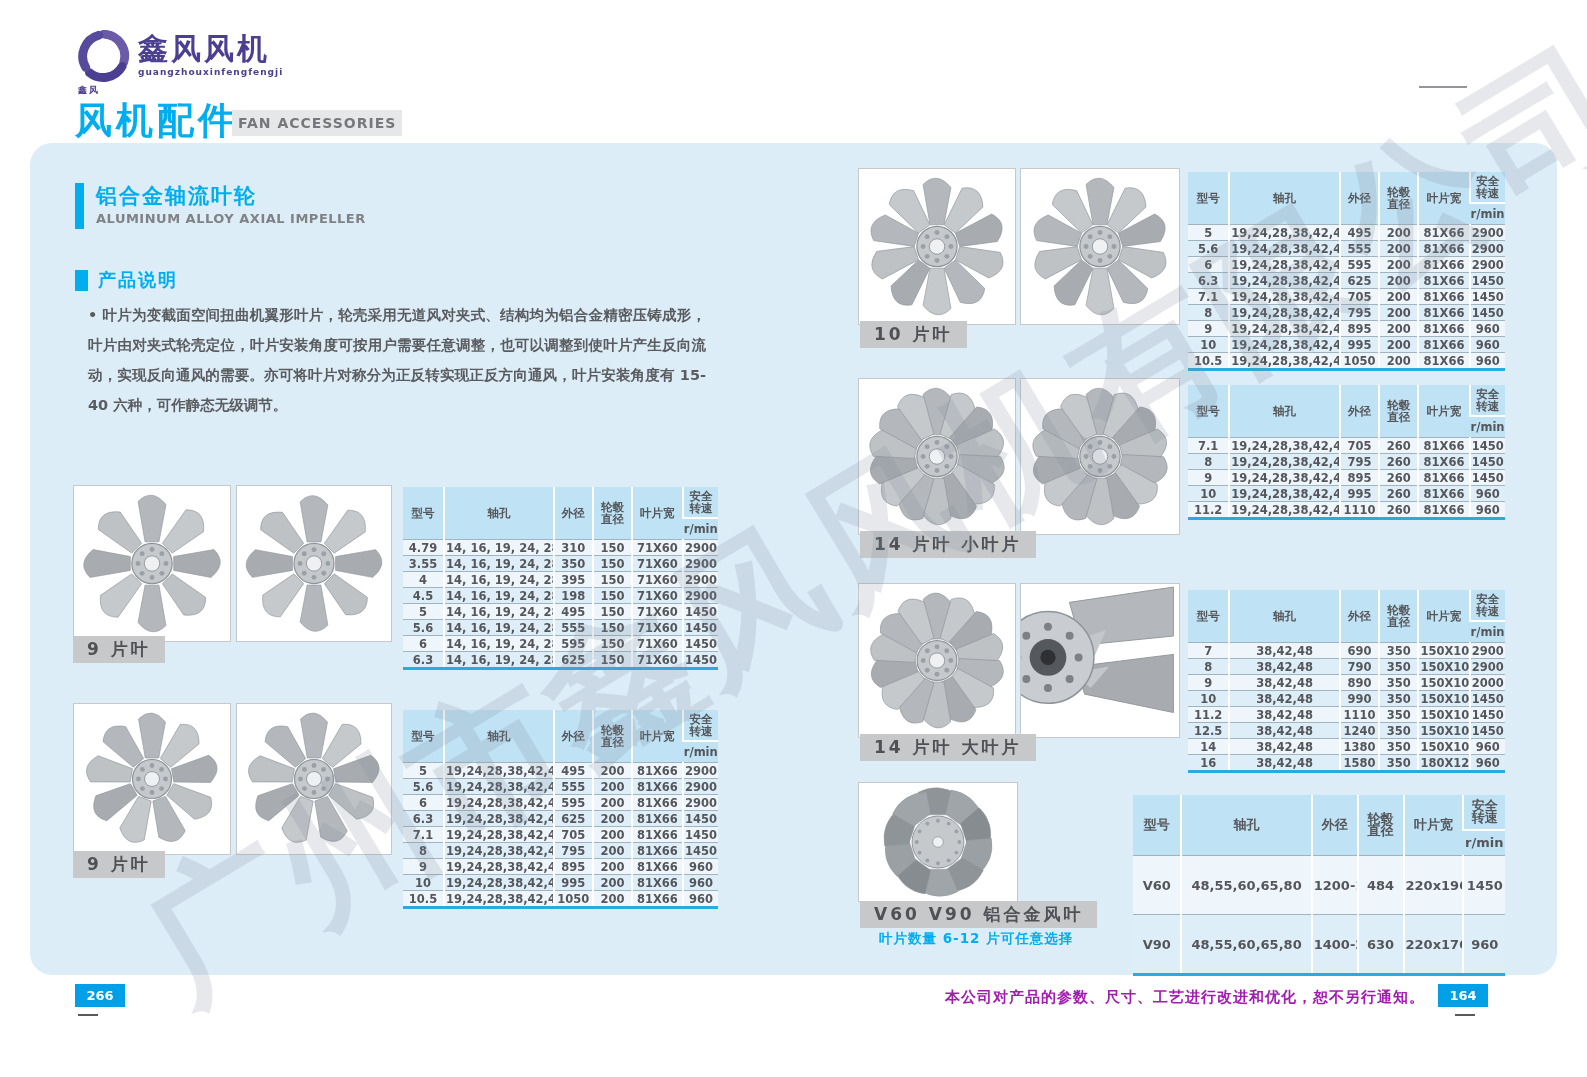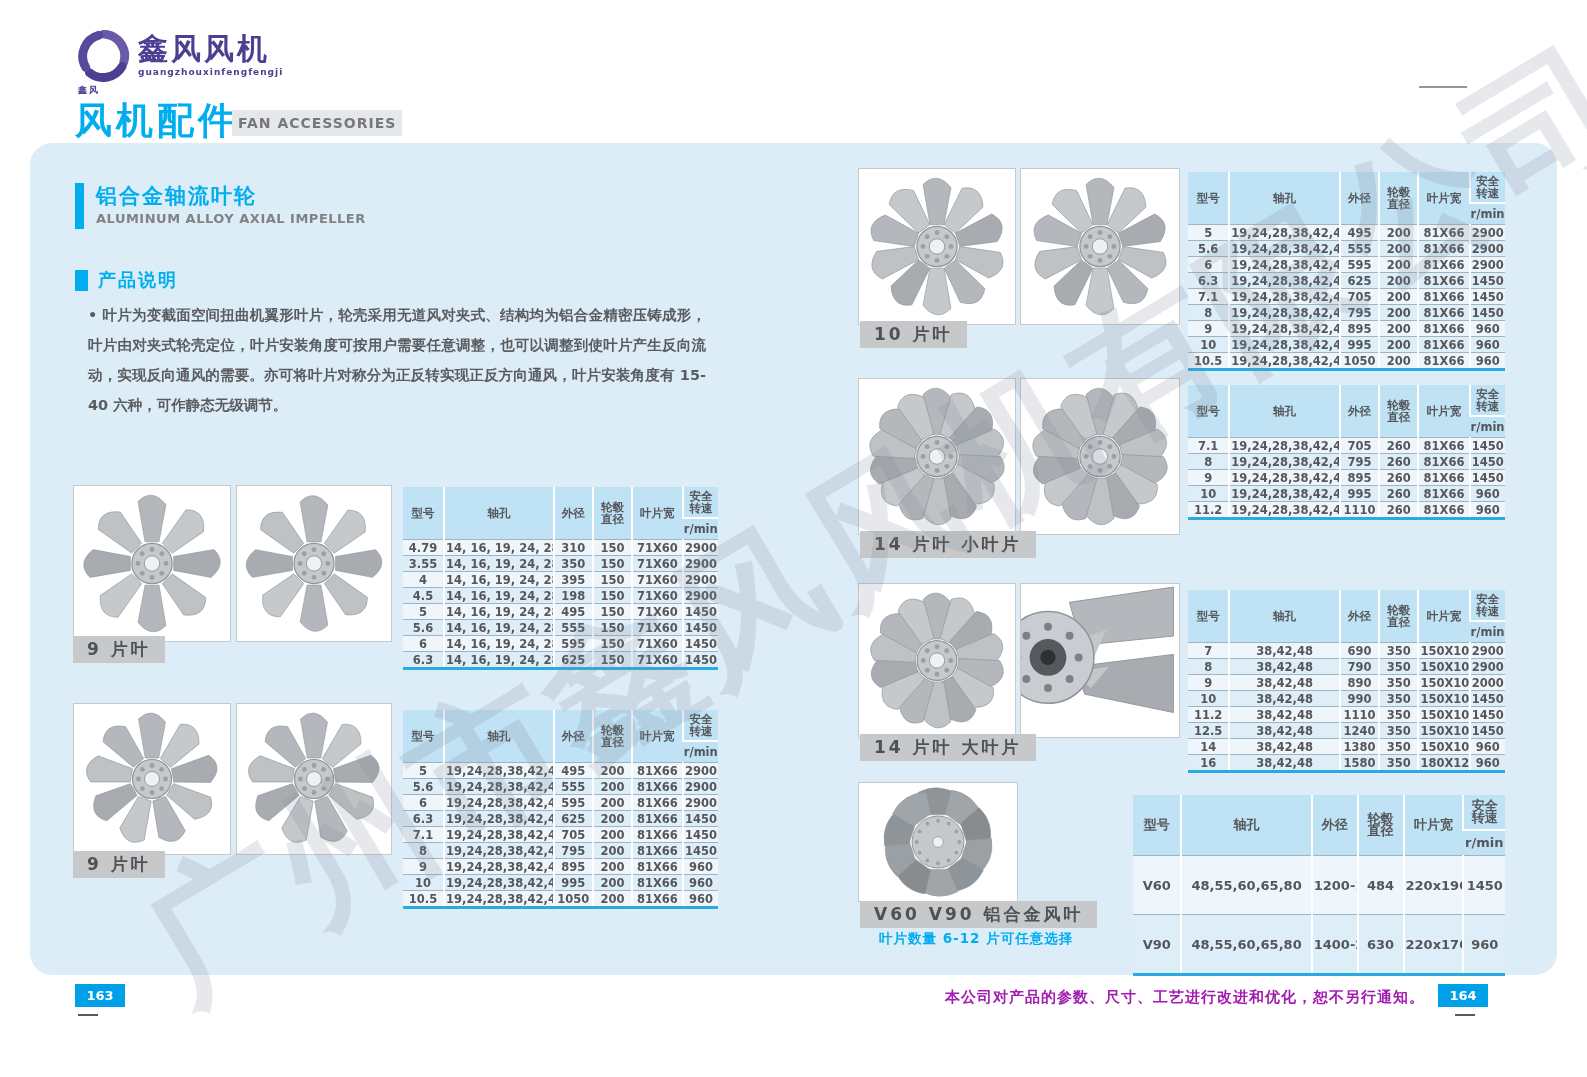--- a/index.html
+++ b/index.html
@@ -826,19 +826,19 @@
             <td>630</td>
             <td>220x170</td>
             <td>960</td>
           </tr>
         </tbody>
       </table>
     </div>
 
   <div class="watermark">广州市鑫风风机有限公司</div>
 
-  <div class="pagenum" style="left:75px;top:984px;">163</div>
+  <div class="pagenum" style="left:75px;top:984px;">266</div>
   <div class="pagedash" style="left:78px;top:1014px;"></div>
   <div class="notice">本公司对产品的参数、尺寸、工艺进行改进和优化，恕不另行通知。</div>
   <div class="pagenum" style="left:1438px;top:984px;">164</div>
   <div class="pagedash" style="left:1455px;top:1014px;"></div>
 
 </div>
 
 </body></html>

